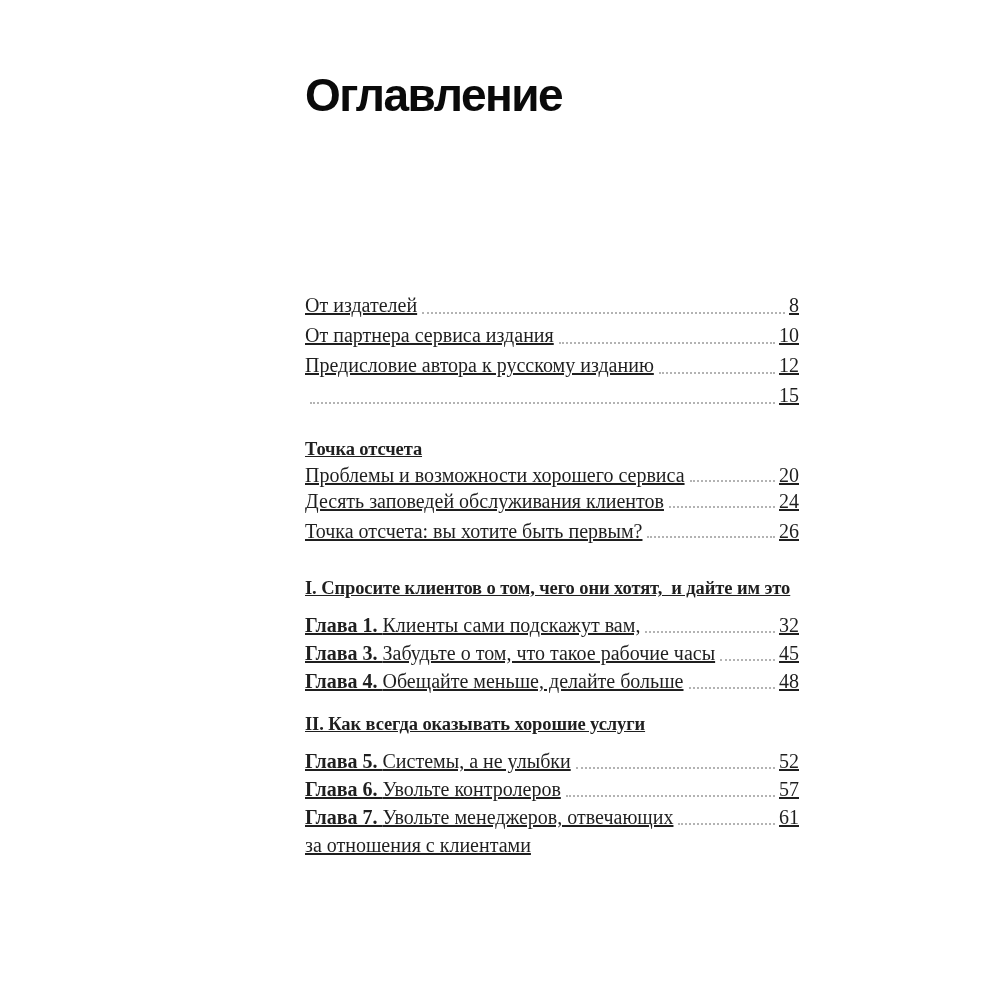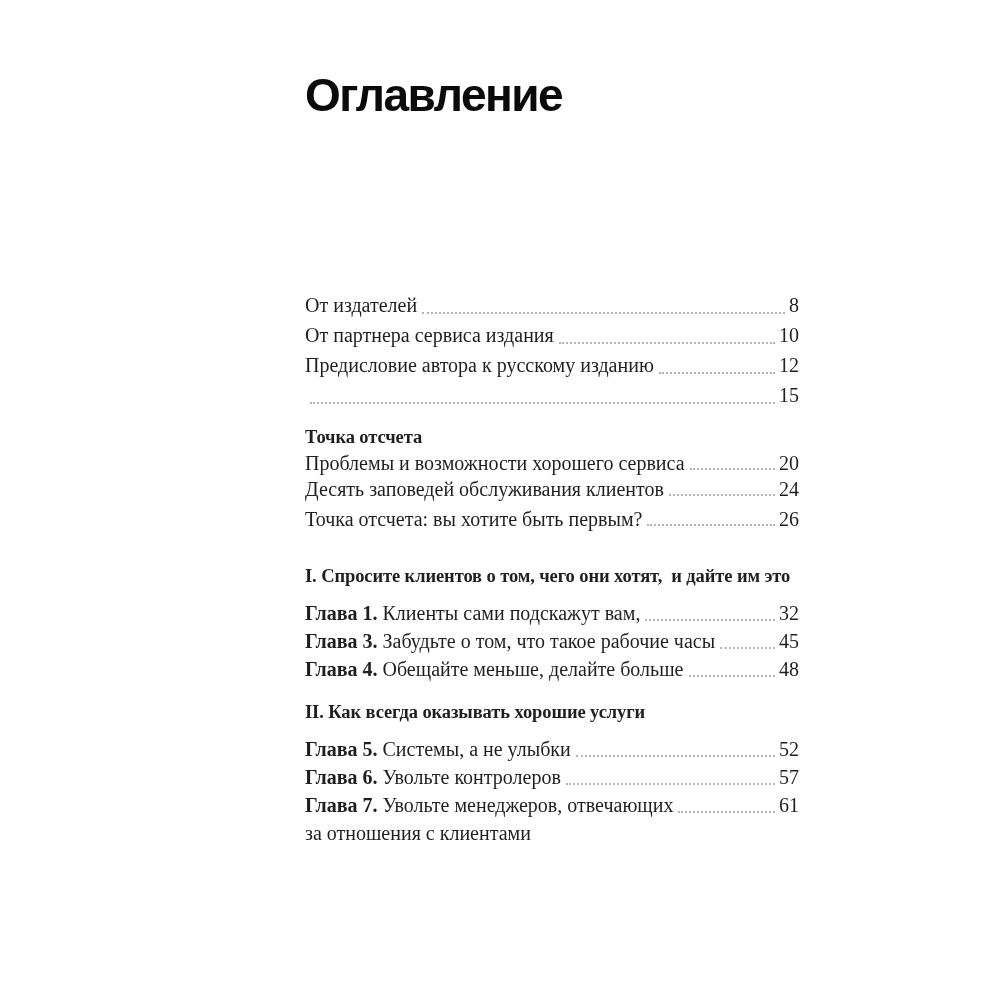--- a/index.html
+++ b/index.html
@@ -36,21 +36,21 @@
     font-weight: bold;
     font-size: 46px;
     line-height: 1;
     letter-spacing: -1.5px;
     color: var(--title-color);
   }
   .toc {
     margin-top: 172px;
     font-size: 20px;
   }
-  .toc-section { margin: 0; }
+  .toc-section { margin: 0; text-decoration: underline; }
   .section-heading {
     font-weight: bold;
     font-size: 18.5px;
     letter-spacing: -0.1px;
     line-height: 26px;
     white-space: nowrap;
     color: var(--text-color);
   }
   .entry-row { display: flex; line-height: 28px; }
   .entry-line2 { line-height: 28px; }
@@ -60,21 +60,21 @@
     flex: 1 1 auto;
     min-width: 12px;
     align-self: flex-end;
     border-bottom: 2px dotted var(--leader-color);
     margin: 0 4px 6px 5px;
   }
   .pagenum { white-space: nowrap; }
 
   
   .s1 .entry-row, .s1 .entry-line2 { line-height: 30px; }
-  .s2 { margin-top: 14px; }
+  .s2 { margin-top: 26px; }
   .s2 .entry-row { line-height: 26px; justify-content: center; }
   .s3 { margin-top: 31px; }
   .s4 { margin-top: 16px; }
   .s3 .section-heading, .s4 .section-heading { margin-bottom: 10px; }
   .gap-before { margin-top: 4px; }
 </style>
 </head>
 <body>
 
 <div class="page">

